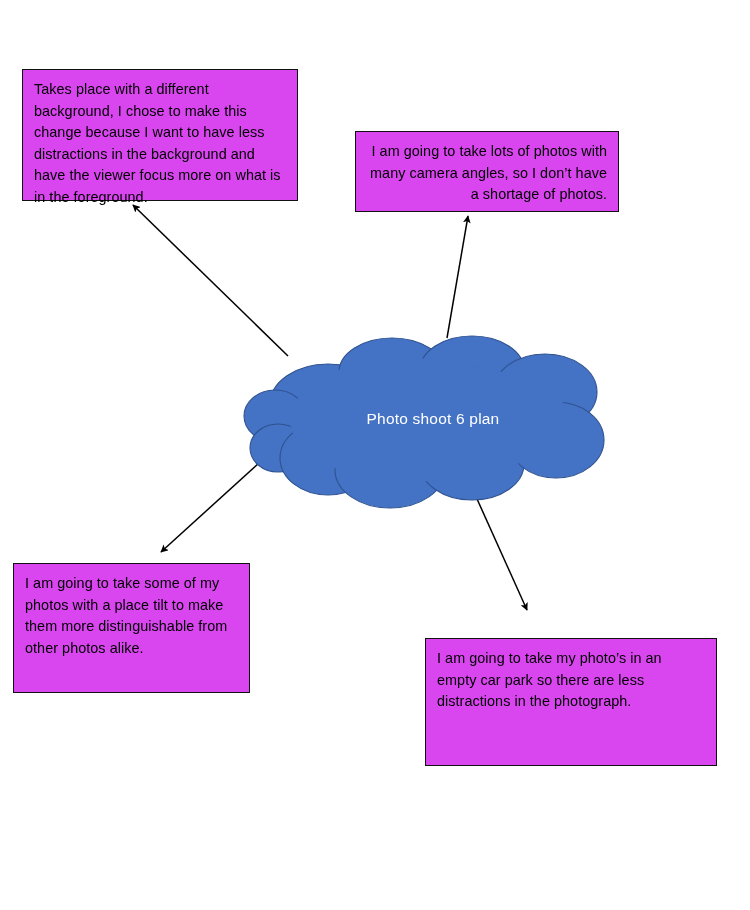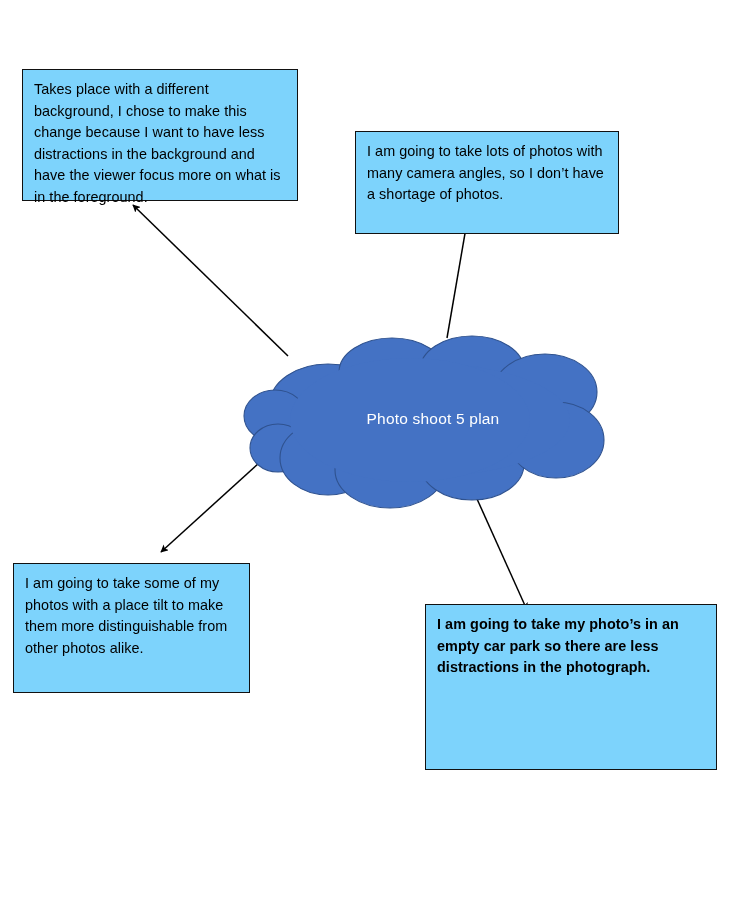--- a/index.html
+++ b/index.html
@@ -25,35 +25,35 @@
     left: 0;
     top: 0;
     width: 750px;
     height: 910px;
     pointer-events: none;
   }
   .note-box {
     position: absolute;
     box-sizing: border-box;
     border: 1.4px solid #111111;
-    background: #7dd3fc;
+    background: #d946ef;
     padding: 9px 11px 8px 11px;
     font-size: 14.4px;
     line-height: 1.50;
     color: #000000;
     letter-spacing: 0.05px;
   }
   .note-text {
     display: block;
     white-space: pre-line;
   }
   #box-top-left  { left: 22px;  top: 69px;  width: 276px; height: 132px; }
-  #box-top-right { left: 355px; top: 131px; width: 264px; height: 103px;  }
+  #box-top-right { left: 355px; top: 131px; width: 264px; height: 81px; text-align: right;  }
   #box-bottom-left  { left: 13px;  top: 563px; width: 237px; height: 130px; }
-  #box-bottom-right { left: 425px; top: 604px; width: 292px; height: 166px; font-weight: bold; }
+  #box-bottom-right { left: 425px; top: 638px; width: 292px; height: 128px; }
 
   #cloud-shape {
     position: absolute;
     left: 240px;
     top: 330px;
     width: 378px;
     height: 180px;
   }
   #cloud-label {
     position: absolute;
@@ -105,21 +105,21 @@
       <ellipse cx="232" cy="40" rx="52" ry="34" fill="#4472C4" stroke="#2F528F" stroke-width="1.1"></ellipse>
       <ellipse cx="232" cy="134" rx="52" ry="36" fill="#4472C4" stroke="#2F528F" stroke-width="1.1"></ellipse>
       <ellipse cx="305" cy="62" rx="52" ry="38" fill="#4472C4" stroke="#2F528F" stroke-width="1.1"></ellipse>
       <ellipse cx="316" cy="110" rx="48" ry="38" fill="#4472C4" stroke="#2F528F" stroke-width="1.1"></ellipse>
       <ellipse cx="190" cy="90" rx="140" ry="56" fill="#4472C4"></ellipse>
       <ellipse cx="170" cy="90" rx="120" ry="62" fill="#4472C4"></ellipse>
     </g>
   </svg>
 
   <div id="cloud-label">
-    <span class="cloud-label-inner">Photo shoot 5 plan</span>
+    <span class="cloud-label-inner">Photo shoot 6 plan</span>
   </div>
 
   <div class="note-box" id="box-top-left">
     <span class="note-text">Takes place with a different background, I chose to make this change because I want to have less distractions in the background and have the viewer focus more on what is in the foreground.</span>
   </div>
 
   <div class="note-box" id="box-top-right">
     <span class="note-text">I am going to take lots of photos with many camera angles, so I don’t have a shortage of photos.</span>
   </div>
 

